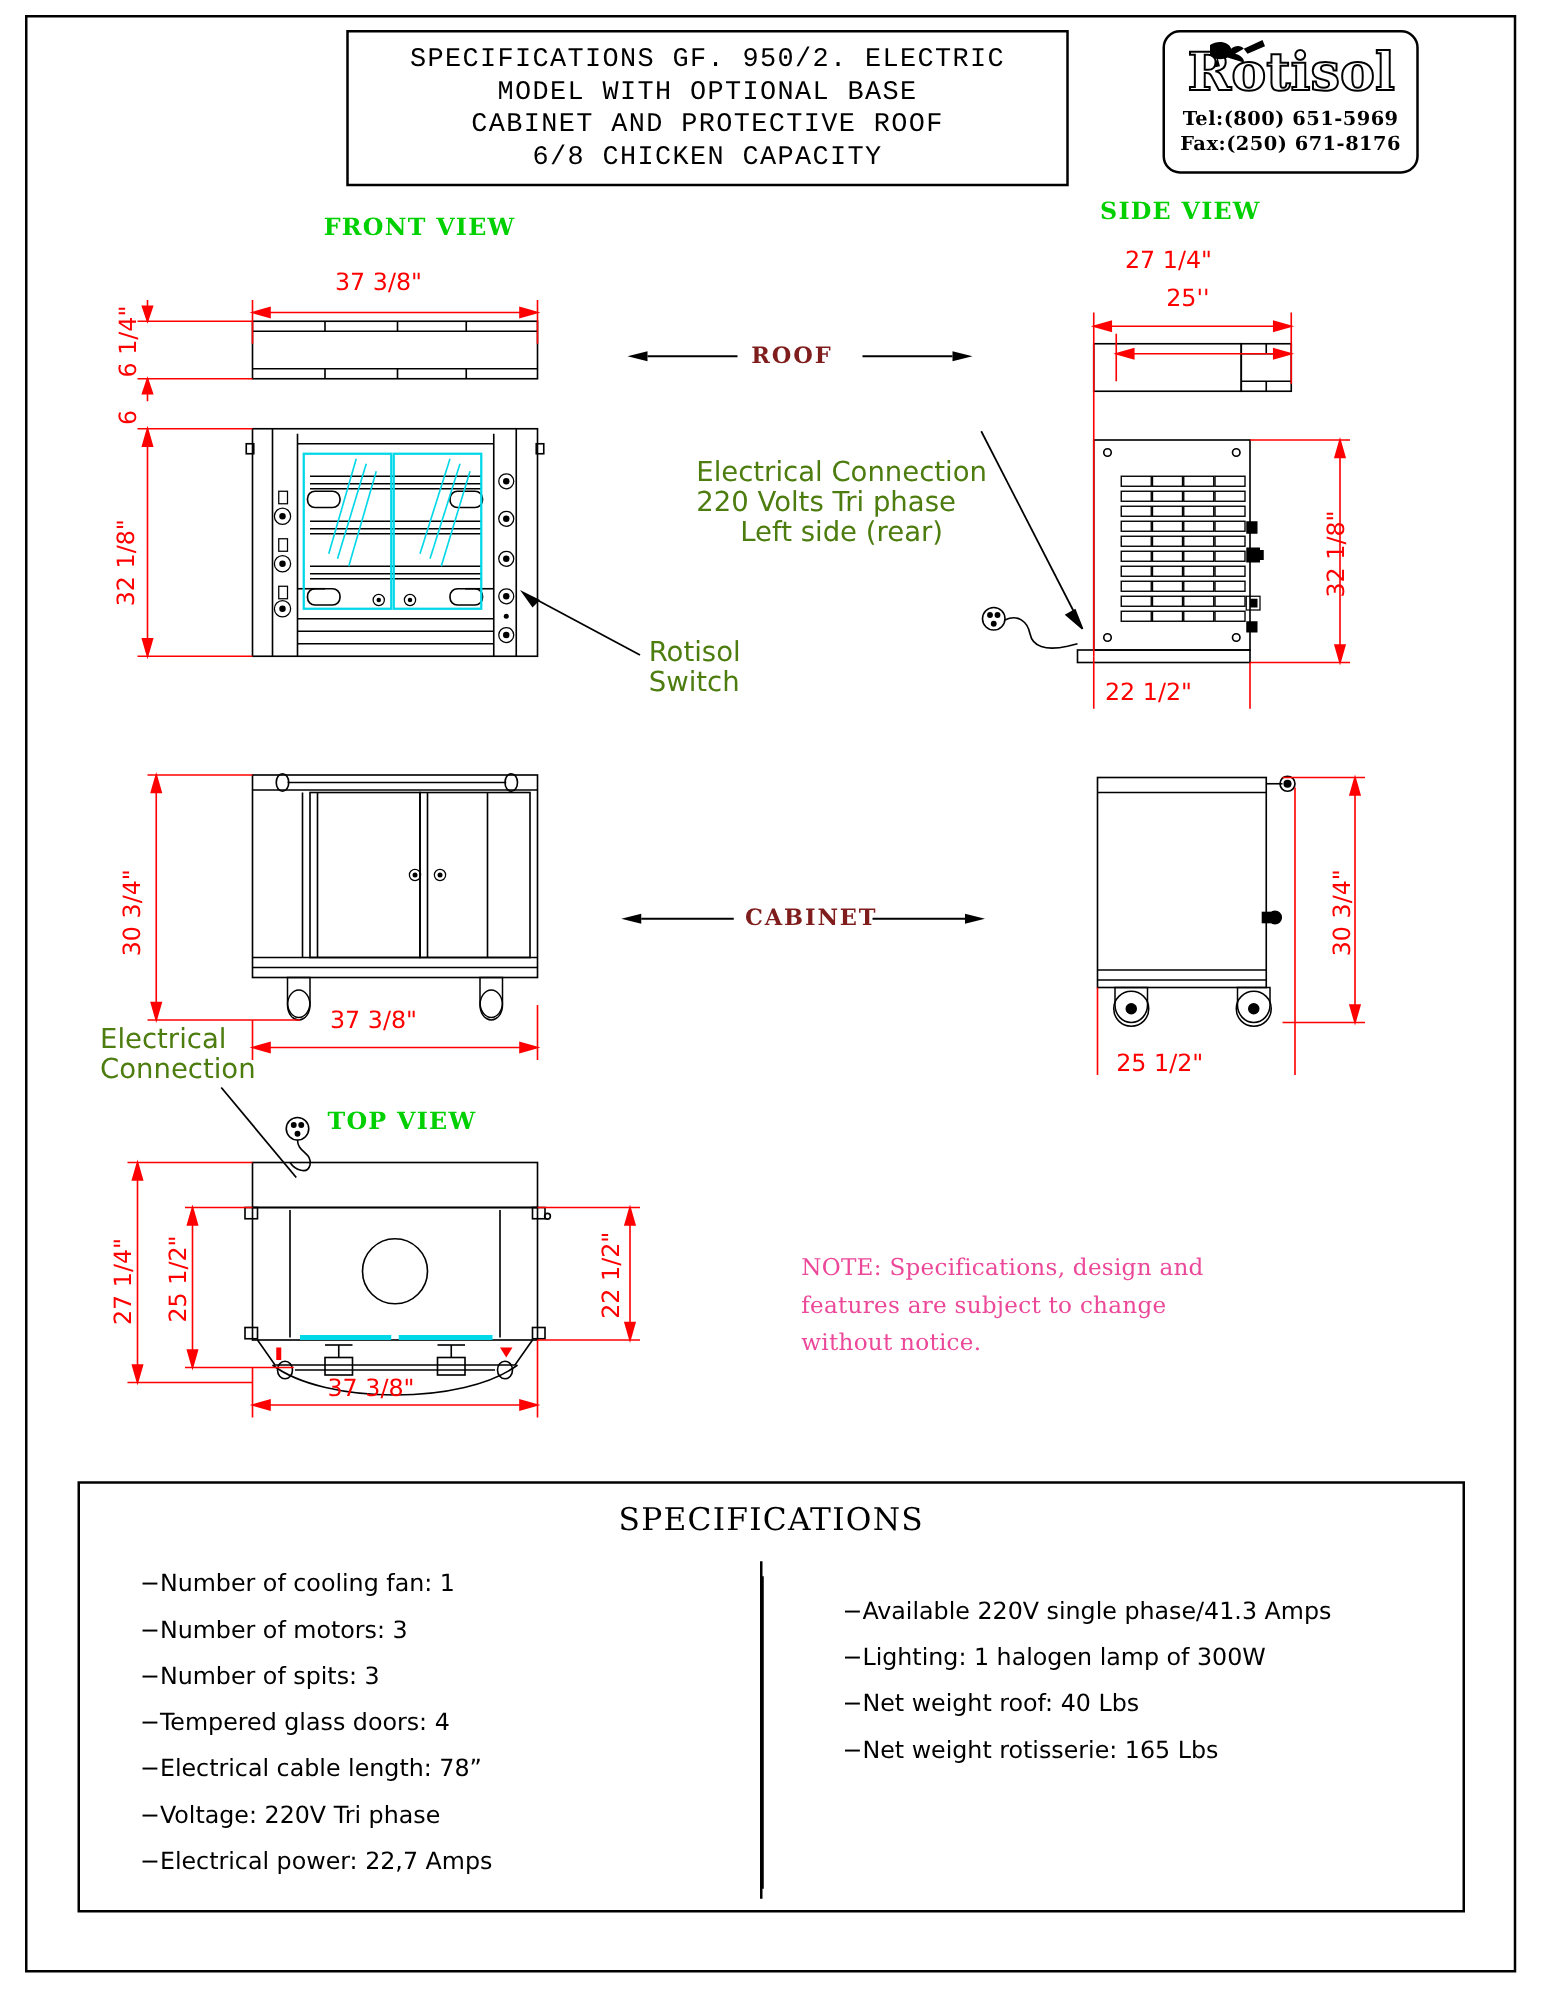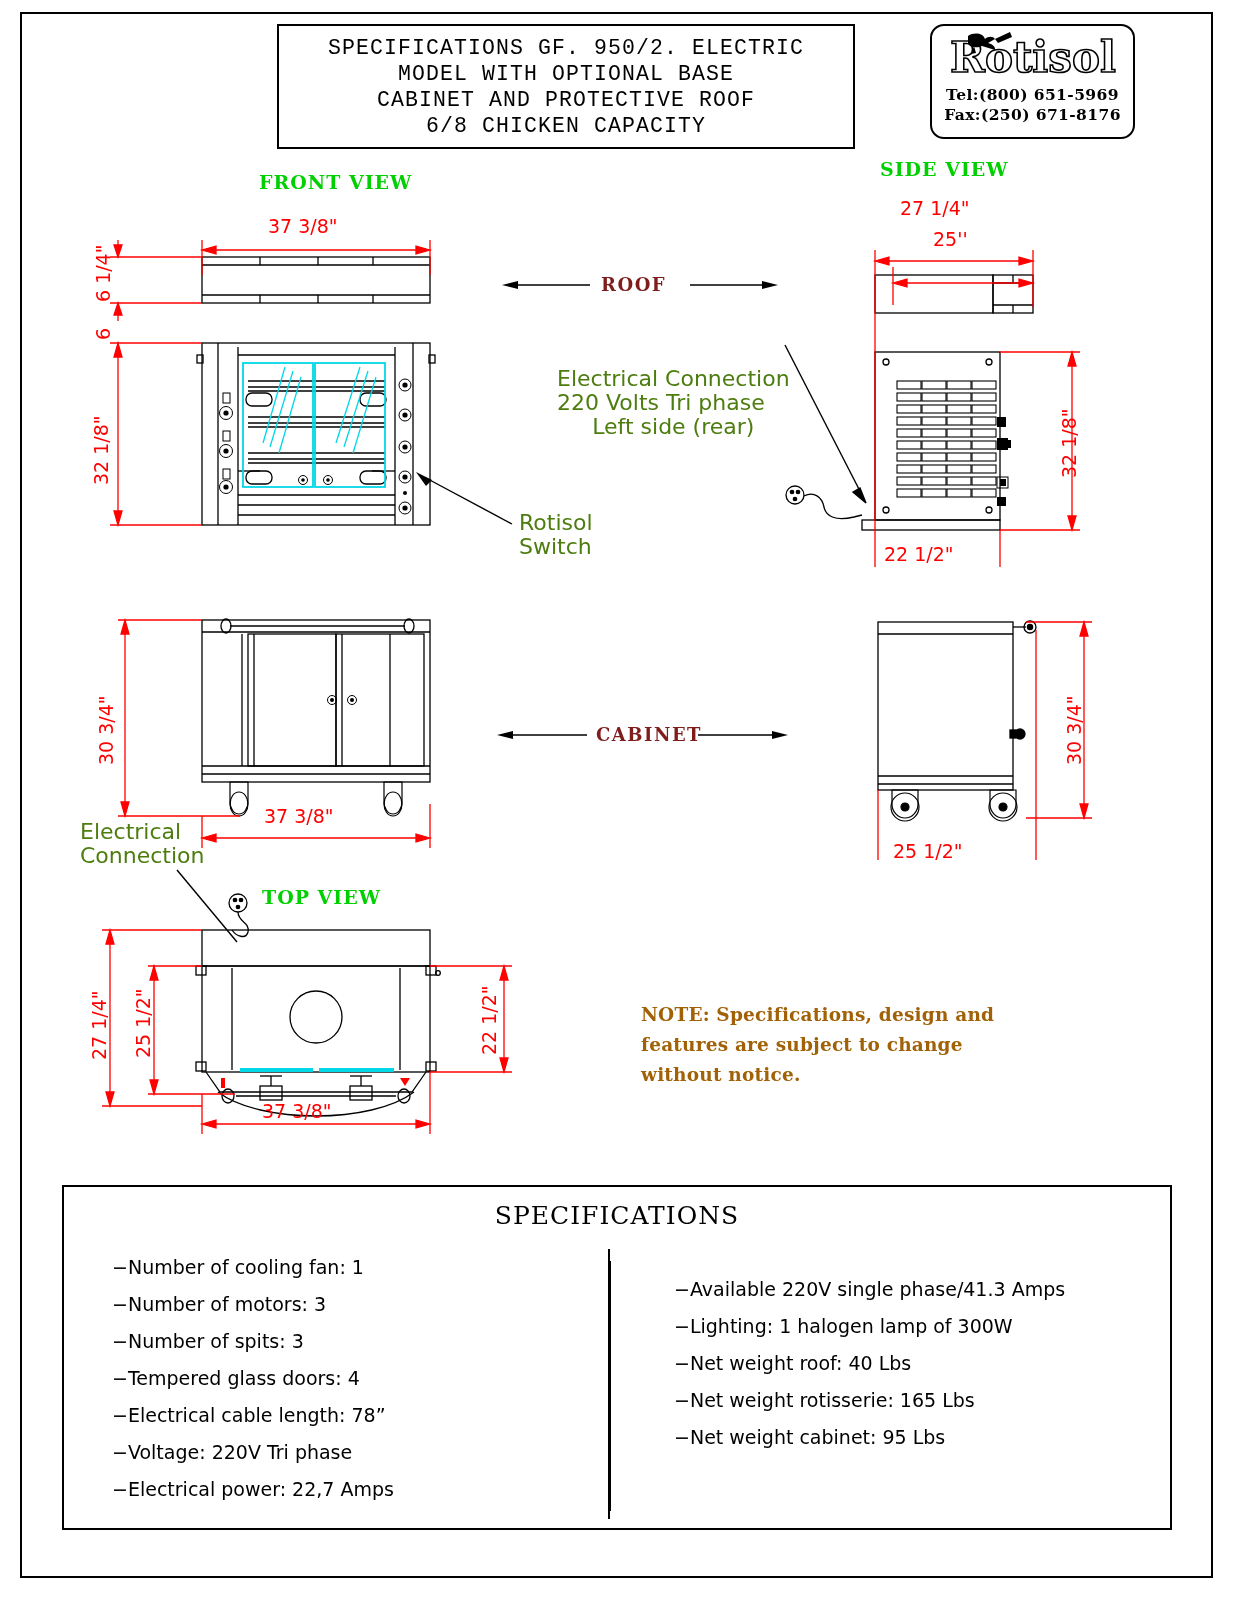--- a/index.html
+++ b/index.html
@@ -20,21 +20,21 @@
            display:flex;flex-direction:column;align-items:center;justify-content:flex-start;padding-top:4px;}
   .logoword{position:relative;width:190px;height:54px;}
   .logoword svg{position:absolute;left:0;top:0;}
   .logotel{font-family:"DejaVu Serif",serif;font-weight:bold;font-size:15.5px;letter-spacing:.4px;color:#000;margin-top:1px;}
 
   
   .viewlbl{position:absolute;color:#00d000;font-family:"DejaVu Serif",serif;font-weight:bold;
            font-size:19px;letter-spacing:1px;white-space:nowrap;}
   .seclbl{position:absolute;color:#7f1d1d;font-family:"DejaVu Serif",serif;font-weight:bold;
           font-size:18px;letter-spacing:1.5px;white-space:nowrap;}
-  .note{position:absolute;color:#a16207;font-family:"DejaVu Serif",serif;font-weight:bold;
+  .note{position:absolute;color:#ec4899;font-family:"DejaVu Serif",serif;font-weight:normal;
         font-size:18.5px;line-height:30px;letter-spacing:.2px;}
   .ann{position:absolute;color:#4d7c0f;font-family:"DejaVu Sans",sans-serif;font-size:22px;
        line-height:24px;white-space:nowrap;}
   .dim{position:absolute;color:#f00;font-family:"DejaVu Sans",sans-serif;font-size:19px;
        white-space:nowrap;}
   .dim.v{transform-origin:0 0;transform:rotate(-90deg);}
 
   
   .specbox{position:absolute;left:62px;top:1185px;width:1110px;height:345px;
            border:2px solid #000;box-sizing:border-box;background:#fff;}
@@ -545,18 +545,17 @@
         <div class="specitem">−Tempered glass doors: 4</div>
         <div class="specitem">−Electrical cable length: 78”</div>
         <div class="specitem">−Voltage: 220V Tri phase</div>
         <div class="specitem">−Electrical power: 22,7 Amps</div>
       </div>
       <div class="speccol right">
         <div class="specitem">−Available 220V single phase/41.3 Amps</div>
         <div class="specitem">−Lighting: 1 halogen lamp of 300W</div>
         <div class="specitem">−Net weight roof: 40 Lbs</div>
         <div class="specitem">−Net weight rotisserie: 165 Lbs</div>
-        <div class="specitem">−Net weight cabinet: 95 Lbs</div>
       </div>
     </div>
   </div>
 
 </div>
 
 </body></html>

